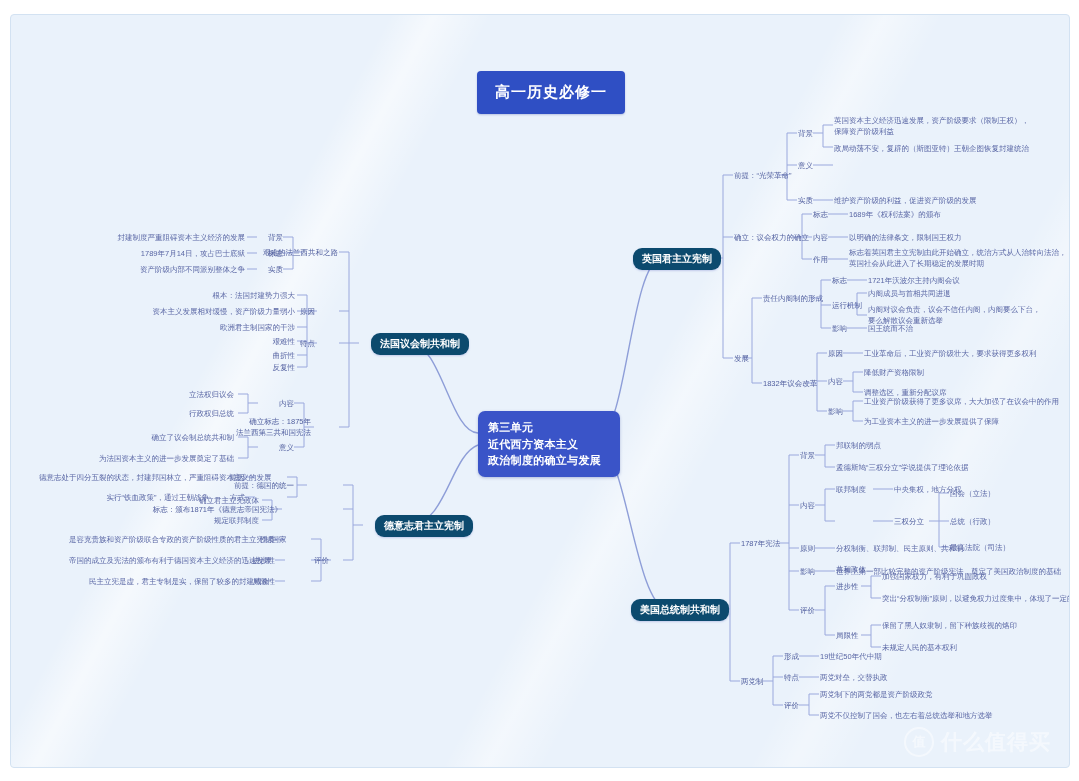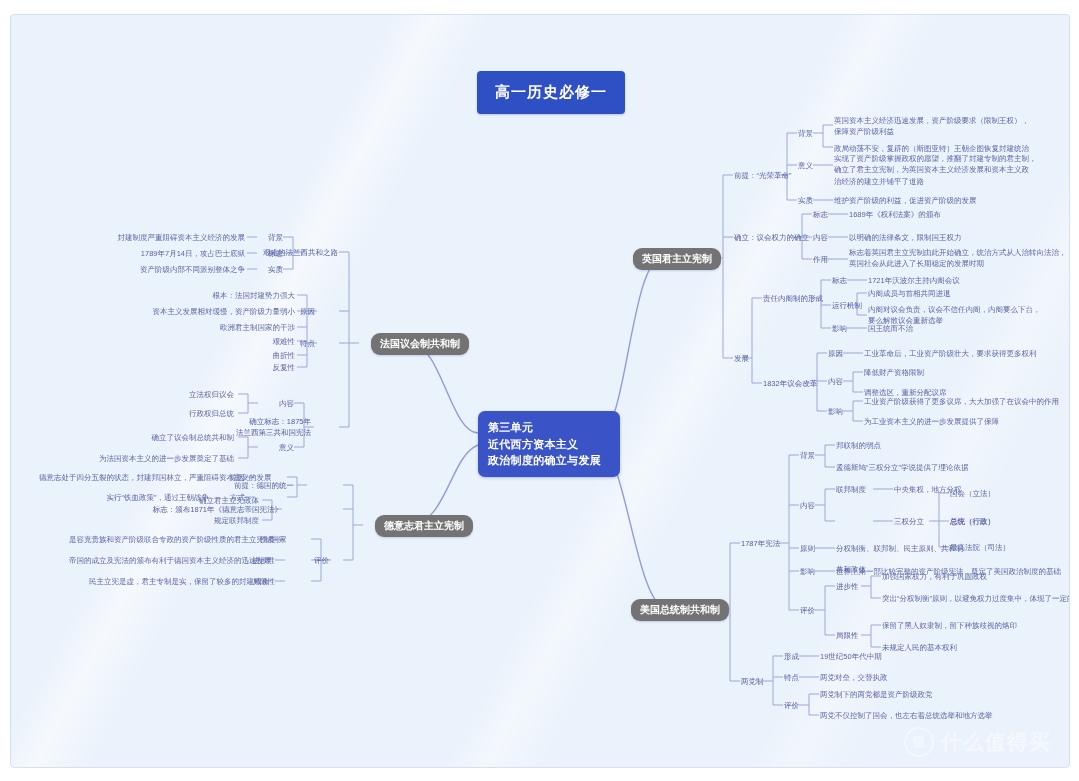--- a/index.html
+++ b/index.html
@@ -42,21 +42,21 @@
     width:122px;
     padding:8px 10px;border-radius:7px;
     background:#3a54c8;color:#fff;
     font-size:11px;font-weight:bold;line-height:1.5;
     letter-spacing:.3px;
     box-shadow:0 1px 3px rgba(40,60,150,.3);
   }
   .branch{
     position:absolute;
     padding:4px 9px;border-radius:9px;
-    background:#737373;color:#ffffff;
+    background:#0c4a6e;color:#ffffff;
     font-size:10px;font-weight:bold;white-space:nowrap;
     box-shadow:0 1px 2px rgba(80,90,190,.25);
   }
   .lbl{
     position:absolute;
     color:#4d5b9e;
     font-size:7.5px;
     line-height:1.5;
     white-space:pre;
   }
@@ -284,23 +284,20 @@
   <div class="branch" style="left:360px;top:318px;">法国议会制共和制</div>
   <div class="branch" style="left:364px;top:500px;">德意志君主立宪制</div>
   <div class="branch" style="left:620px;top:584px;">美国总统制共和制</div>
 
   <div class="lbl mid" style="left:723px;top:155px;">前提：“光荣革命”</div>
   <div class="lbl mid" style="left:787px;top:113px;">背景</div>
   <div class="lbl leaf" style="left:823px;top:100px;">英国资本主义经济迅速发展，资产阶级要求（限制王权），
 保障资产阶级利益</div>
   <div class="lbl leaf" style="left:823px;top:128px;">政局动荡不安，复辟的（斯图亚特）王朝企图恢复封建统治</div>
   <div class="lbl mid" style="left:787px;top:145px;">意义</div>
-  <div class="lbl leaf" style="left:823px;top:138px;">实现了资产阶级掌握政权的愿望，推翻了封建专制的君主制，
-确立了君主立宪制，为英国资本主义经济发展和资本主义政
-治经济的建立并铺平了道路</div>
   <div class="lbl mid" style="left:787px;top:180px;">实质</div>
   <div class="lbl leaf" style="left:823px;top:180px;">维护资产阶级的利益，促进资产阶级的发展</div>
 
   <div class="lbl mid" style="left:723px;top:217px;">确立：议会权力的确立</div>
   <div class="lbl mid" style="left:802px;top:194px;">标志</div>
   <div class="lbl leaf" style="left:838px;top:194px;">1689年《权利法案》的颁布</div>
   <div class="lbl mid" style="left:802px;top:217px;">内容</div>
   <div class="lbl leaf" style="left:838px;top:217px;">以明确的法律条文，限制国王权力</div>
   <div class="lbl mid" style="left:802px;top:239px;">作用</div>
   <div class="lbl leaf" style="left:838px;top:232px;">标志着英国君主立宪制由此开始确立，统治方式从人治转向法治，
@@ -331,21 +328,21 @@
   <div class="lbl mid" style="left:730px;top:523px;">1787年宪法</div>
   <div class="lbl mid" style="left:789px;top:435px;">背景</div>
   <div class="lbl leaf" style="left:825px;top:425px;">邦联制的弱点</div>
   <div class="lbl leaf" style="left:825px;top:447px;">孟德斯鸠“三权分立”学说提供了理论依据</div>
   <div class="lbl mid" style="left:789px;top:485px;">内容</div>
   <div class="lbl mid" style="left:825px;top:469px;">联邦制度</div>
   <div class="lbl leaf" style="left:883px;top:469px;">中央集权，地方分权</div>
   <div class="lbl mid" style="left:825px;top:501px;margin-top:48px;">共和政体</div>
   <div class="lbl mid" style="left:883px;top:501px;">三权分立</div>
   <div class="lbl leaf" style="left:939px;top:473px;">国会（立法）</div>
-  <div class="lbl leaf" style="left:939px;top:501px;font-weight:bold;">总统（行政）</div>
+  <div class="lbl leaf" style="left:939px;top:501px;">总统（行政）</div>
   <div class="lbl leaf" style="left:939px;top:527px;">最高法院（司法）</div>
   <div class="lbl mid" style="left:789px;top:528px;">原则</div>
   <div class="lbl leaf" style="left:825px;top:528px;">分权制衡、联邦制、民主原则、共和制</div>
   <div class="lbl mid" style="left:789px;top:551px;">影响</div>
   <div class="lbl leaf" style="left:825px;top:551px;">世界上第一部比较完整的资产阶级宪法，奠定了美国政治制度的基础</div>
   <div class="lbl mid" style="left:789px;top:590px;">评价</div>
   <div class="lbl mid" style="left:825px;top:566px;">进步性</div>
   <div class="lbl leaf" style="left:871px;top:556px;">加强国家权力，有利于巩固政权</div>
   <div class="lbl leaf" style="left:871px;top:578px;">突出“分权制衡”原则，以避免权力过度集中，体现了一定的民主精神</div>
   <div class="lbl mid" style="left:825px;top:615px;">局限性</div>

